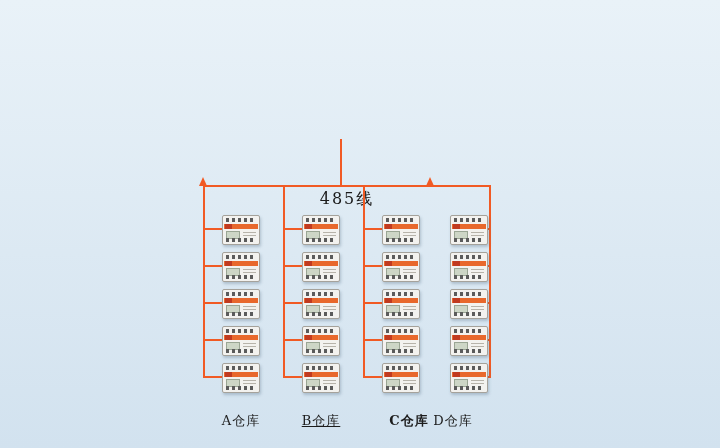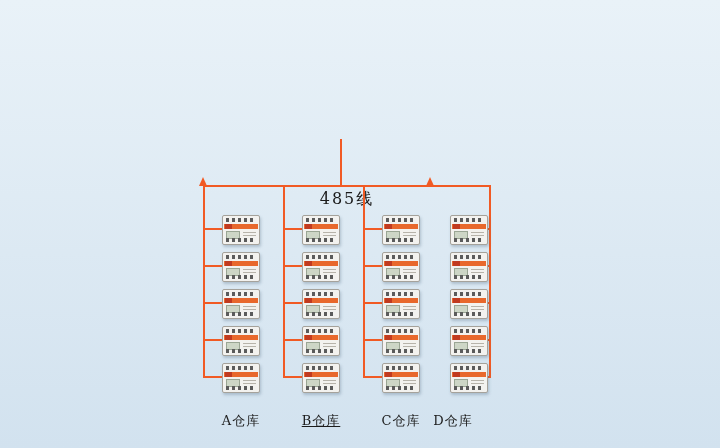--- a/index.html
+++ b/index.html
@@ -216,21 +216,21 @@
       <div class="wire" style="left: 363px; top: 376px; width: 19px; height: 2px;"></div>
       <div class="device" style="left: 382px; top: 363px;">
         <div class="dots top"></div>
         <div class="band">
           <i></i>
         </div>
         <div class="lcd"></div>
         <div class="tlines"></div>
         <div class="dots bot"></div>
       </div>
-      <div class="col-label" style="left: 356px;">C仓库</div>
+      <div class="col-label" style="left: 364px; font-weight: bold;">C仓库</div>
       <div class="wire" style="left: 489px; top: 185px; width: 2px; height: 193px;"></div>
       <div class="wire" style="left: 486px; top: 228px; width: 5px; height: 2px;"></div>
       <div class="device" style="left: 450px; top: 215px;">
         <div class="dots top"></div>
         <div class="band">
           <i></i>
         </div>
         <div class="lcd"></div>
         <div class="tlines"></div>
         <div class="dots bot"></div>

